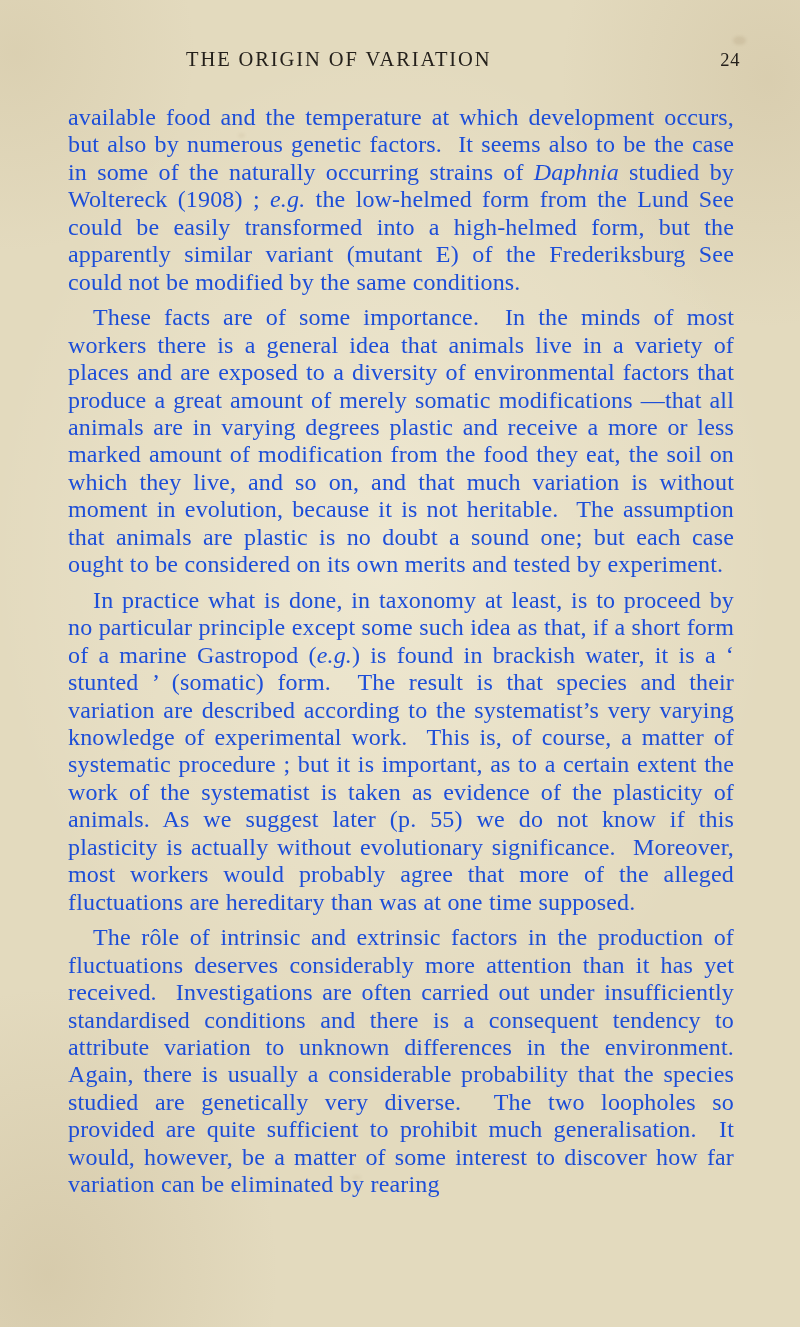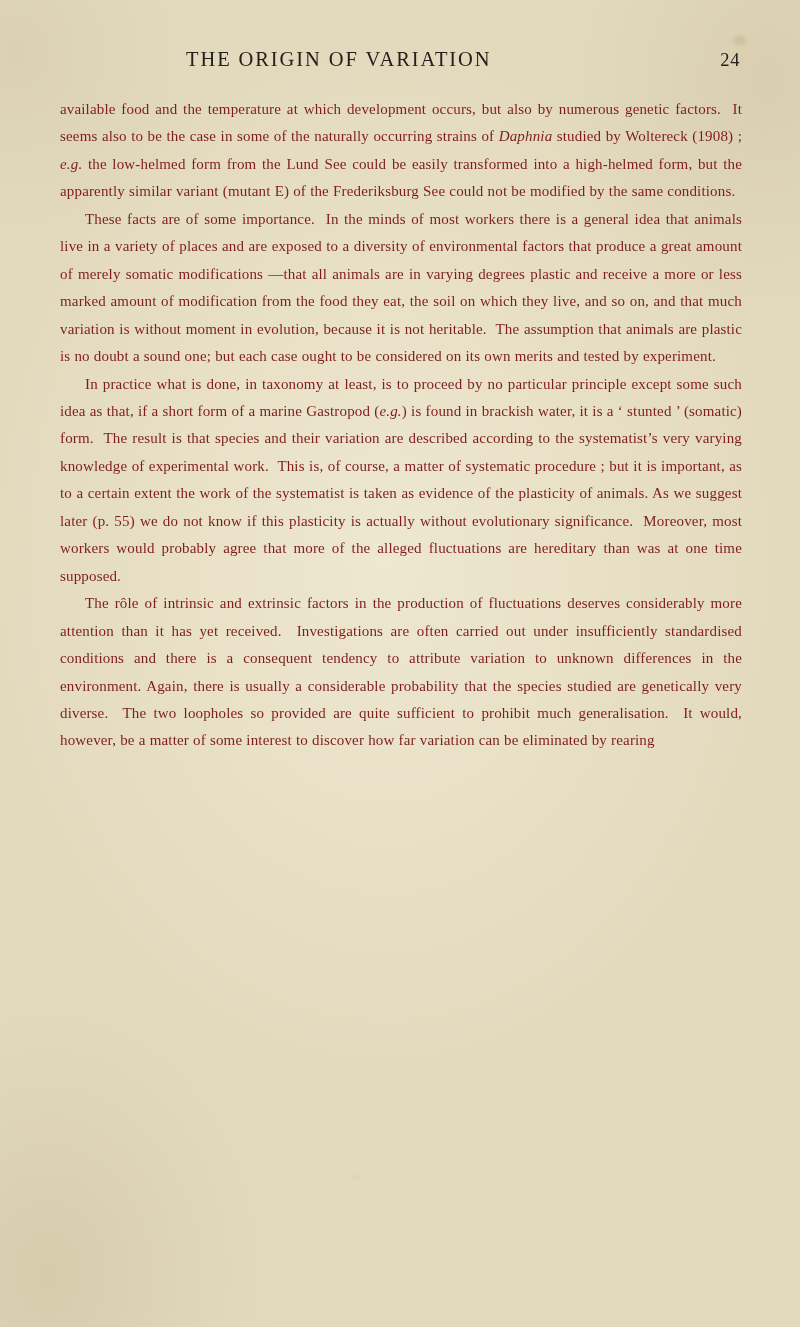--- a/index.html
+++ b/index.html
@@ -76,26 +76,26 @@
   }
 
   
   .textblock {
     position: absolute;
     left: 60px;
     top: 96px;
     width: 682px;
   }
   .para {
-    margin: 0;
-    font-size: 15px;
+    margin: 8px;
+    font-size: 24px;
     line-height: 27.45px;
     text-align: justify;
     text-justify: inter-word;
-    color: #7f1d1d;
+    color: #1d4ed8;
     hyphens: none;
   }
   .para.indent { text-indent: 25px; }
   .para.noindent { text-indent: 0; }
 
   .para i, .para em { font-style: italic; }
 
   
   .textblock { letter-spacing: 0.01em; word-spacing: 0.012em; }
 </style>

